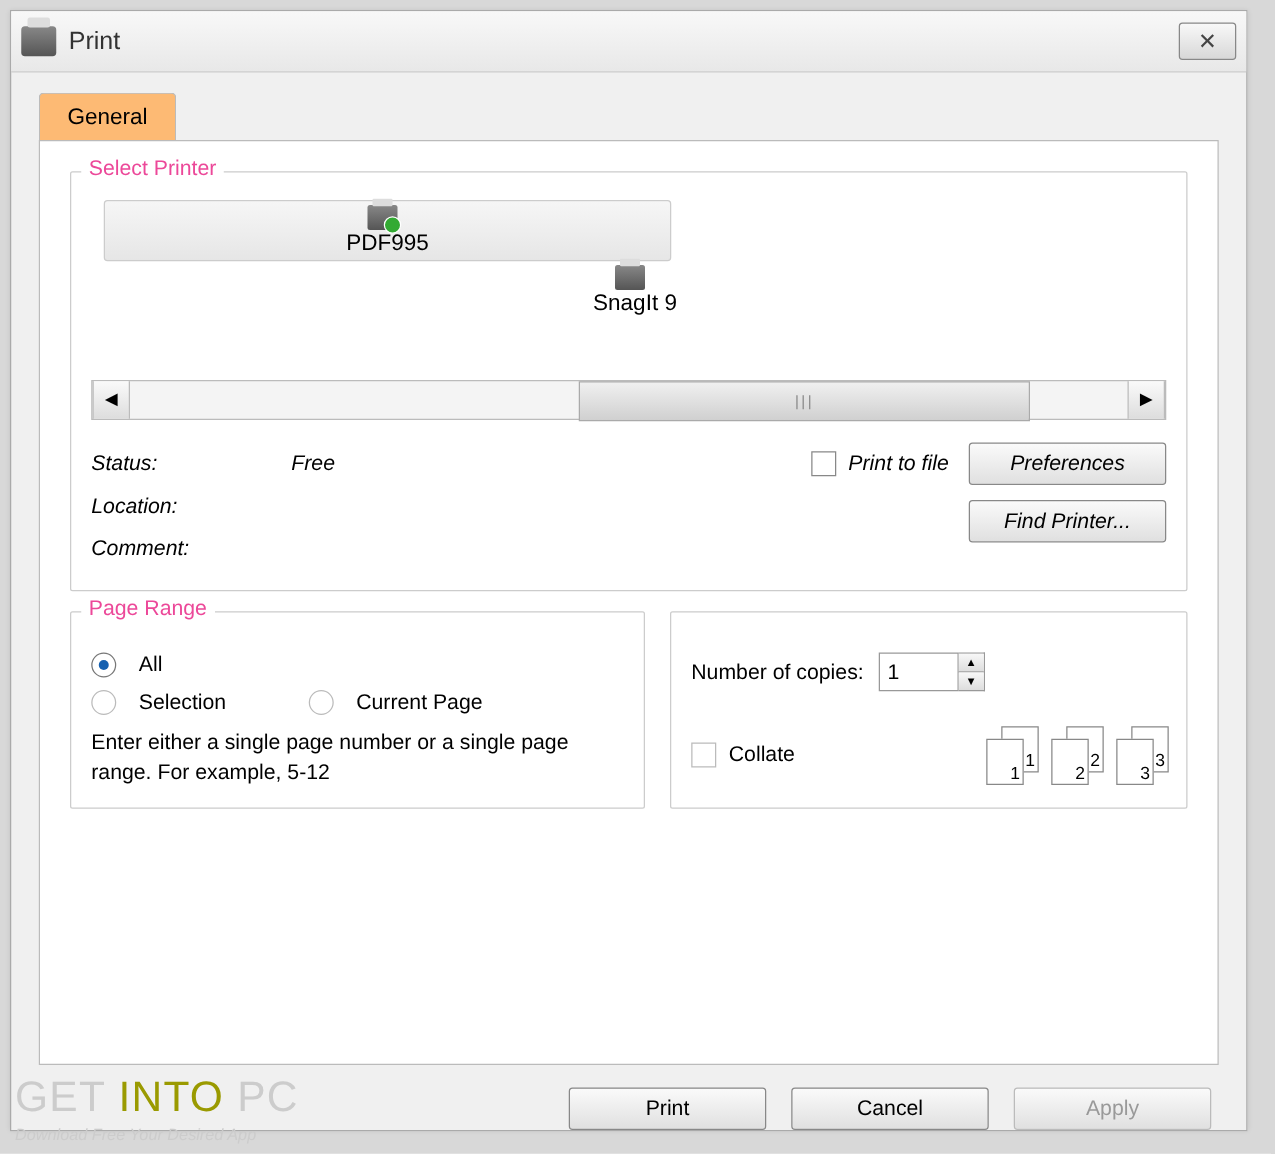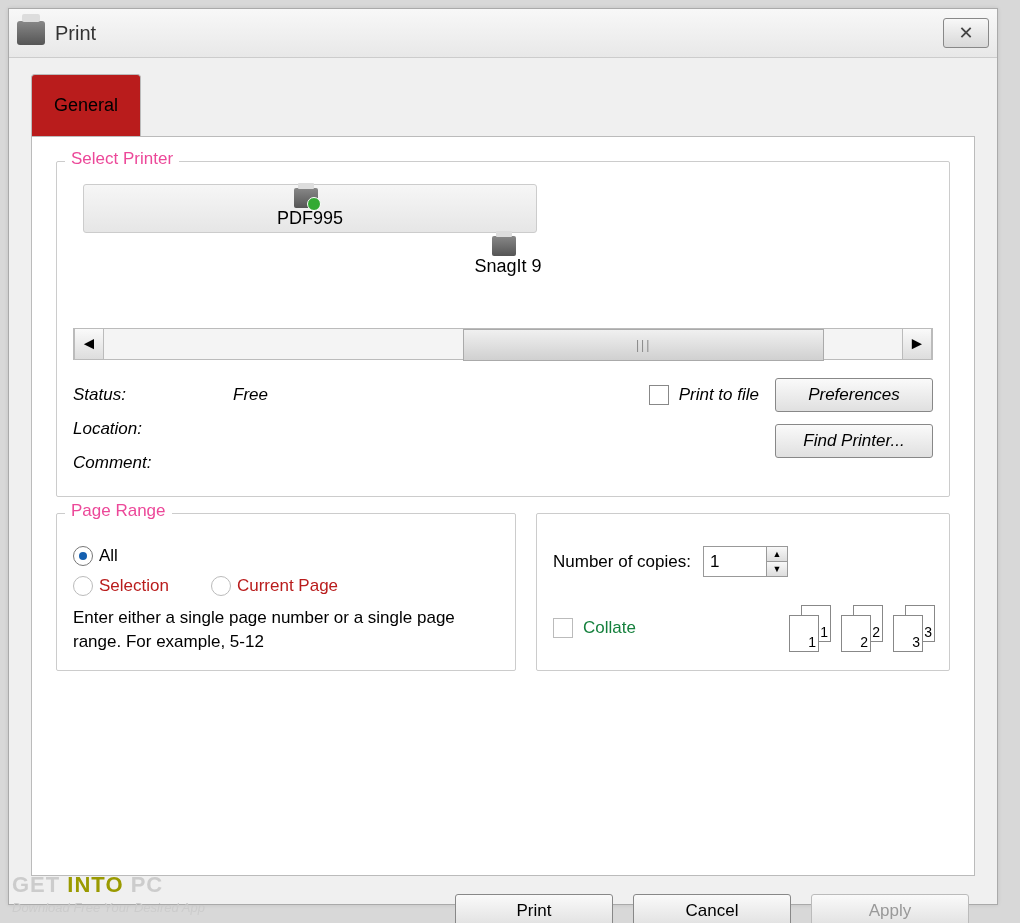--- a/index.html
+++ b/index.html
@@ -57,22 +57,22 @@
   font-size:18px;
   cursor:pointer;
 }
 .tab-area {
   padding: 16px 22px 0 22px;
 }
 .tabs {
   display: flex;
 }
 .tab {
-  padding: 20px 22px;
-  background: #b91c1c;
+  padding: 8px 22px;
+  background: #fdba74;
   border: 1px solid #bbb;
   border-bottom: none;
   border-radius: 4px 4px 0 0;
   font-size: 18px;
   cursor:pointer;
 }
 .tab-body {
   border: 1px solid #bbb;
   background: #fff;
   padding: 24px;
@@ -140,25 +140,25 @@
   border-radius: 3px;
   font-size: 17px;
   cursor:pointer;
   min-width:120px;
   text-align:center;
 }
 .btn.disabled {color:#999;border-color:#bbb;cursor:default;}
 .lower-row {display:flex;gap:20px;justify-content:center;}
 .page-range-box {flex:1;}
 .copies-box {width:380px;}
-.radio-row {display:flex;align-items:center;gap:6px;margin:10px 0;}
+.radio-row {display:flex;align-items:center;gap:18px;margin:10px 0;}
 .radio {width:18px;height:18px;border:1px solid #777;border-radius:50%;background:#fff;display:flex;align-items:center;justify-content:center;cursor:pointer;}
 .radio.checked:after {content:"";width:8px;height:8px;background:#1560b0;border-radius:50%;}
 .radio.disabled {border-color:#bbb;cursor:default;}
-.radio-label.disabled {color:#b91c1c;}
+.radio-label.disabled {color:#000000;}
 .input-text {border:1px solid #999;padding:4px 8px;font-size:17px;width:170px;background:#fff;}
 .help-text {margin-top:10px;line-height:1.4;font-size:17px;}
 .copies-inner {display:flex;align-items:center;gap:12px;margin-top:10px;}
 .spinner {display:flex;}
 .spinner input {width:50px;padding:4px 6px;border:1px solid #999;font-size:17px;}
 .spinner .arrows {display:flex;flex-direction:column;border:1px solid #999;border-left:none;}
 .spinner .up,.spinner .down {width:20px;height:14px;background:linear-gradient(#f8f8f8,#ddd);font-size:9px;display:flex;align-items:center;justify-content:center;cursor:pointer;border-bottom:1px solid #999;}
 .spinner .down{border-bottom:none;}
 .collate-row {display:flex;align-items:center;gap:10px;margin-top:28px;}
 .collate-pages {margin-left:auto;display:flex;gap:12px;}
@@ -167,21 +167,21 @@
 .page-pair .pg.back {top:0;left:12px;}
 .page-pair .pg.front {top:10px;left:0;}
 .action-row {
   display:flex;justify-content:flex-end;gap:20px;padding:18px 28px;
 }
 .watermark {
   position:absolute;
   left:12px;bottom:8px;
   color:#ccc;
 }
-.watermark .big {font-size:22px;font-weight:700;letter-spacing:1px;margin-top:26px;}
+.watermark .big {font-size:34px;font-weight:400;letter-spacing:1px;margin-top:26px;}
 .watermark .big .into {color:#9a9a00;}
 .watermark .small {font-size:13px;font-style:italic;margin-top:2px;}
 </style>
 </head>
 <body>
 
 <div class="window">
   <div class="titlebar">
     <div class="printer-icon-title"></div>
     <div class="title">Print</div>
@@ -272,21 +272,21 @@
               <input value="1" style="">
               <div class="arrows">
                 <div class="up">▲</div>
                 <div class="down">▼</div>
               </div>
             </div>
           </div>
 
           <div class="collate-row">
             <div class="checkbox" style="border-color:#bbb;"></div>
-            <span style="color:#15803d;">Collate</span>
+            <span style="color:#000000;">Collate</span>
             <div class="collate-pages">
               <div class="page-pair">
                 <div class="pg back">1</div>
                 <div class="pg front">1</div>
               </div>
               <div class="page-pair">
                 <div class="pg back">2</div>
                 <div class="pg front">2</div>
               </div>
               <div class="page-pair">

